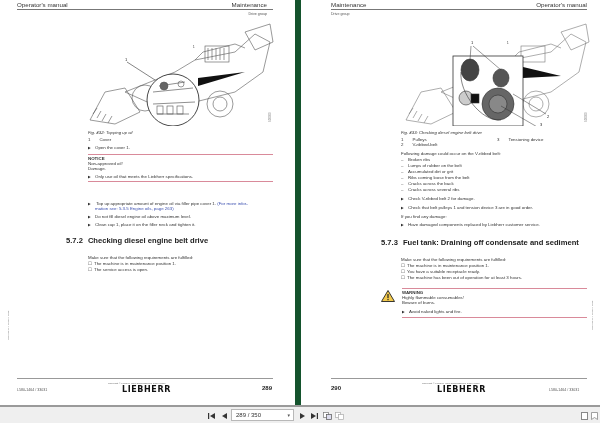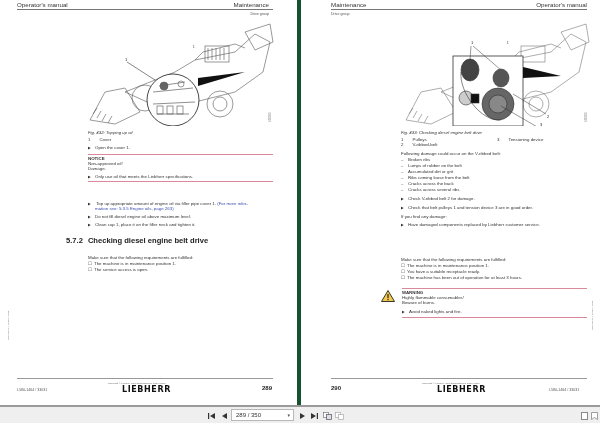--- a/index.html
+++ b/index.html
@@ -1,20 +1,20 @@
 <!DOCTYPE html>
 <html><head>
 <meta charset="utf-8">
 <style>
   * { box-sizing: border-box; margin: 0; padding: 0; }
   html, body { width: 600px; height: 423px; overflow: hidden; background: #ffffff; font-family: "Liberation Sans", sans-serif; color: #222; }
   .viewer { position: relative; width: 600px; height: 423px; background: #ffffff; }
   .pages { position: absolute; left: 0; top: 0; width: 600px; height: 405px; display: flex; }
   .page { position: relative; width: 300px; height: 405px; background: #fff; overflow: hidden; }
-  .page-left { border-right: 4px solid #14532d; width: 301px; }
+  .page-left { border-right: 6px solid #14532d; width: 301px; }
   .page-right { width: 299px; }
   .hdr { position: absolute; top: 1px; font-size: 6.2px; color: #333; }
   .hdr-rule { position: absolute; top: 9px; height: 1px; background: #777; }
   .subhdr { position: absolute; top: 12px; font-size: 3.6px; color: #555; }
   .fig { position: absolute; }
   .fig svg { width: 100%; height: 100%; display: block; }
   .caption { position: absolute; font-size: 4.3px; font-style: italic; color: #333; }
   .txt { position: absolute; font-size: 4.4px; color: #333; line-height: 6px; white-space: nowrap; }
   .bullet::before { content: "\25B6"; font-size: 3.6px; display: inline-block; width: 7px; color: #333; }
   .dash::before { content: "\2013"; display: inline-block; width: 7px; }
@@ -171,20 +171,23 @@
       <div class="txt dash" style="left:100px; top:169px;">Accumulated dirt or grit</div>
       <div class="txt dash" style="left:100px; top:175px;">Ribs coming loose from the belt</div>
       <div class="txt dash" style="left:100px; top:181px;">Cracks across the back</div>
       <div class="txt dash" style="left:100px; top:187px;">Cracks across several ribs</div>
 
       <div class="txt bullet" style="left:100px; top:196px;">Check V-ribbed belt 2 for damage.</div>
       <div class="txt bullet" style="left:100px; top:205px;">Check that belt pulleys 1 and tension device 3 are in good order.</div>
       <div class="txt" style="left:100px; top:214px;">If you find any damage:</div>
       <div class="txt bullet" style="left:100px; top:222px;">Have damaged components replaced by Liebherr customer service.</div>
 
+      <div class="section" style="left:80px; top:238px;">
+        <span class="num">5.7.3</span><span>Fuel tank: Draining off condensate and sediment</span>
+      </div>
       <div class="txt" style="left:100px; top:257px;">Make sure that the following requirements are fulfilled:</div>
       <div class="txt box" style="left:100px; top:263px;">The machine is in maintenance position 1.</div>
       <div class="txt box" style="left:100px; top:269px;">You have a suitable receptacle ready.</div>
       <div class="txt box" style="left:100px; top:275px;">The machine has been out of operation for at least 3 hours.</div>
 
       <div class="red-rule" style="left:101px; top:288px; width:185px;"></div>
       <svg class="warn-icon" style="left:80px; top:290px; width:14px; height:12px;" viewBox="0 0 14 12">
         <polygon points="7,0.5 13.5,11.5 0.5,11.5" fill="#f2c94c" stroke="#222" stroke-width="0.9"></polygon>
         <rect x="6.4" y="4" width="1.2" height="4.2" fill="#222"></rect>
         <rect x="6.4" y="9" width="1.2" height="1.2" fill="#222"></rect>

